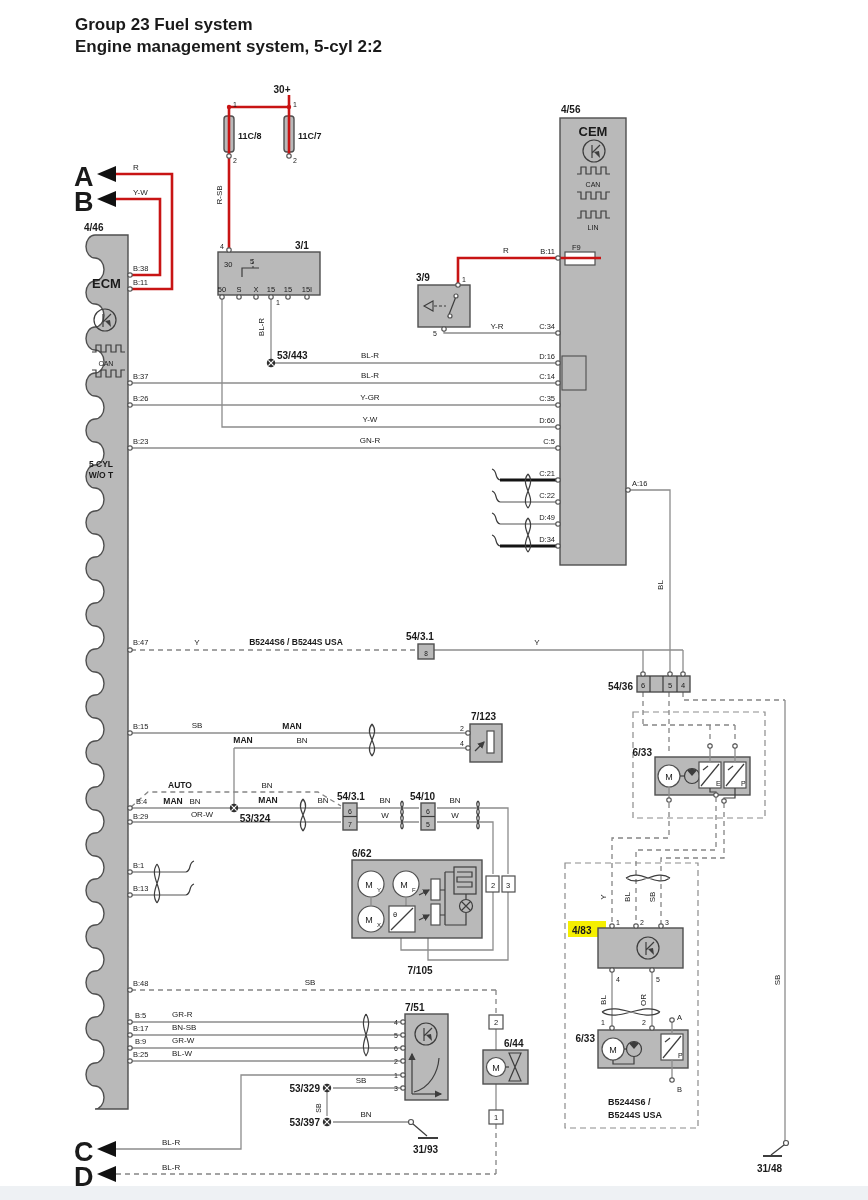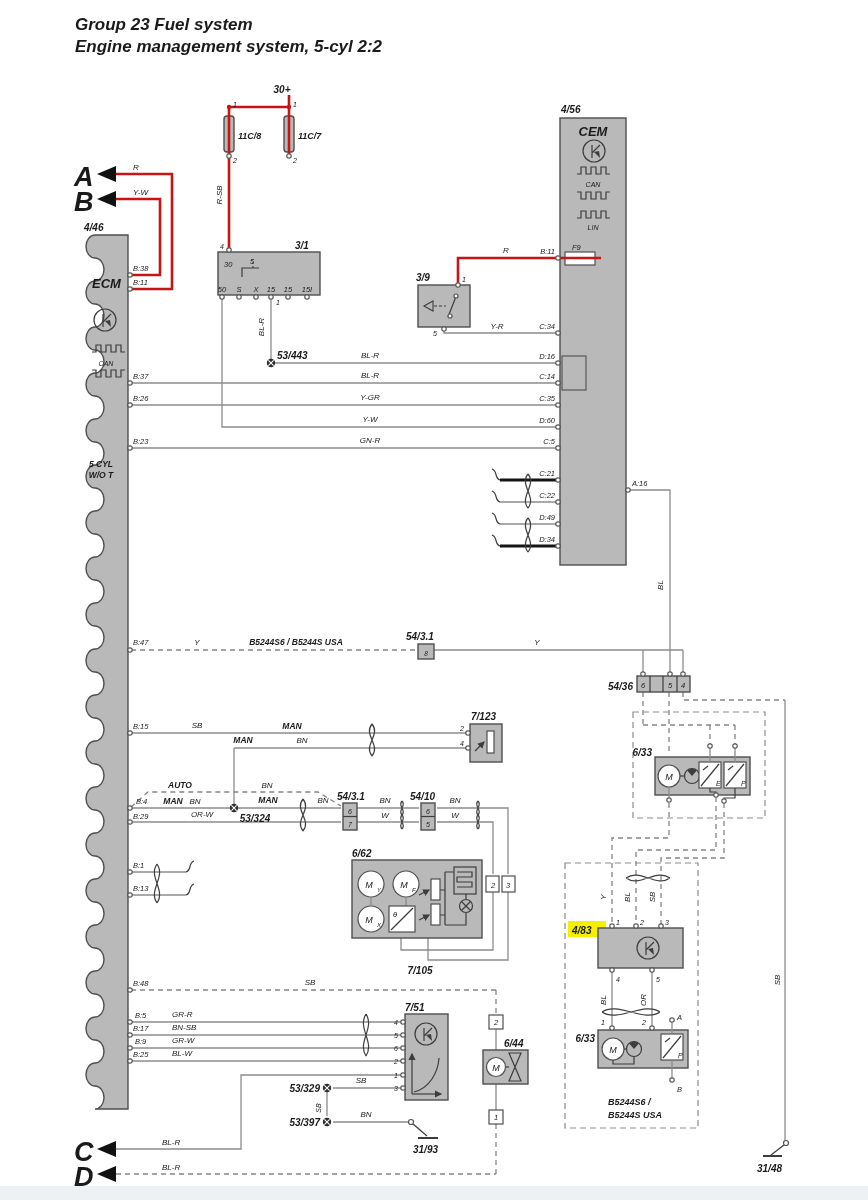--- a/index.html
+++ b/index.html
@@ -1,16 +1,16 @@
 <!DOCTYPE html>
 <html><head>
 <meta charset="utf-8">
 <style>
   html,body{margin:0;padding:0;background:#fff;}
-  .stage{width:868px;height:1200px;position:relative;background:#ffffff;font-family:"Liberation Sans",sans-serif;font-style:italic;}
+  .stage{width:868px;height:1200px;position:relative;background:#ffffff;font-family:"Liberation Sans",sans-serif;}
   svg{display:block}
   svg text{fill:#1a1a1a;font-family:"Liberation Sans",sans-serif;}
   .w{stroke:#8c8c8c;stroke-width:1.3;fill:none}
   .wd{stroke:#858585;stroke-width:1.3;fill:none;stroke-dasharray:5 4}
   .wk{stroke:#141414;stroke-width:3;fill:none}
   .rw{stroke:#c81414;stroke-width:2.6;fill:none}
   .box{fill:#b9b9b9;stroke:#4f4f4f;stroke-width:1.4}
   .wbox{fill:#ffffff;stroke:#4f4f4f;stroke-width:1.2}
   .pin{fill:#ffffff;stroke:#555;stroke-width:1.2}
   .sym{stroke:#3d3d3d;stroke-width:1.2;fill:none}

